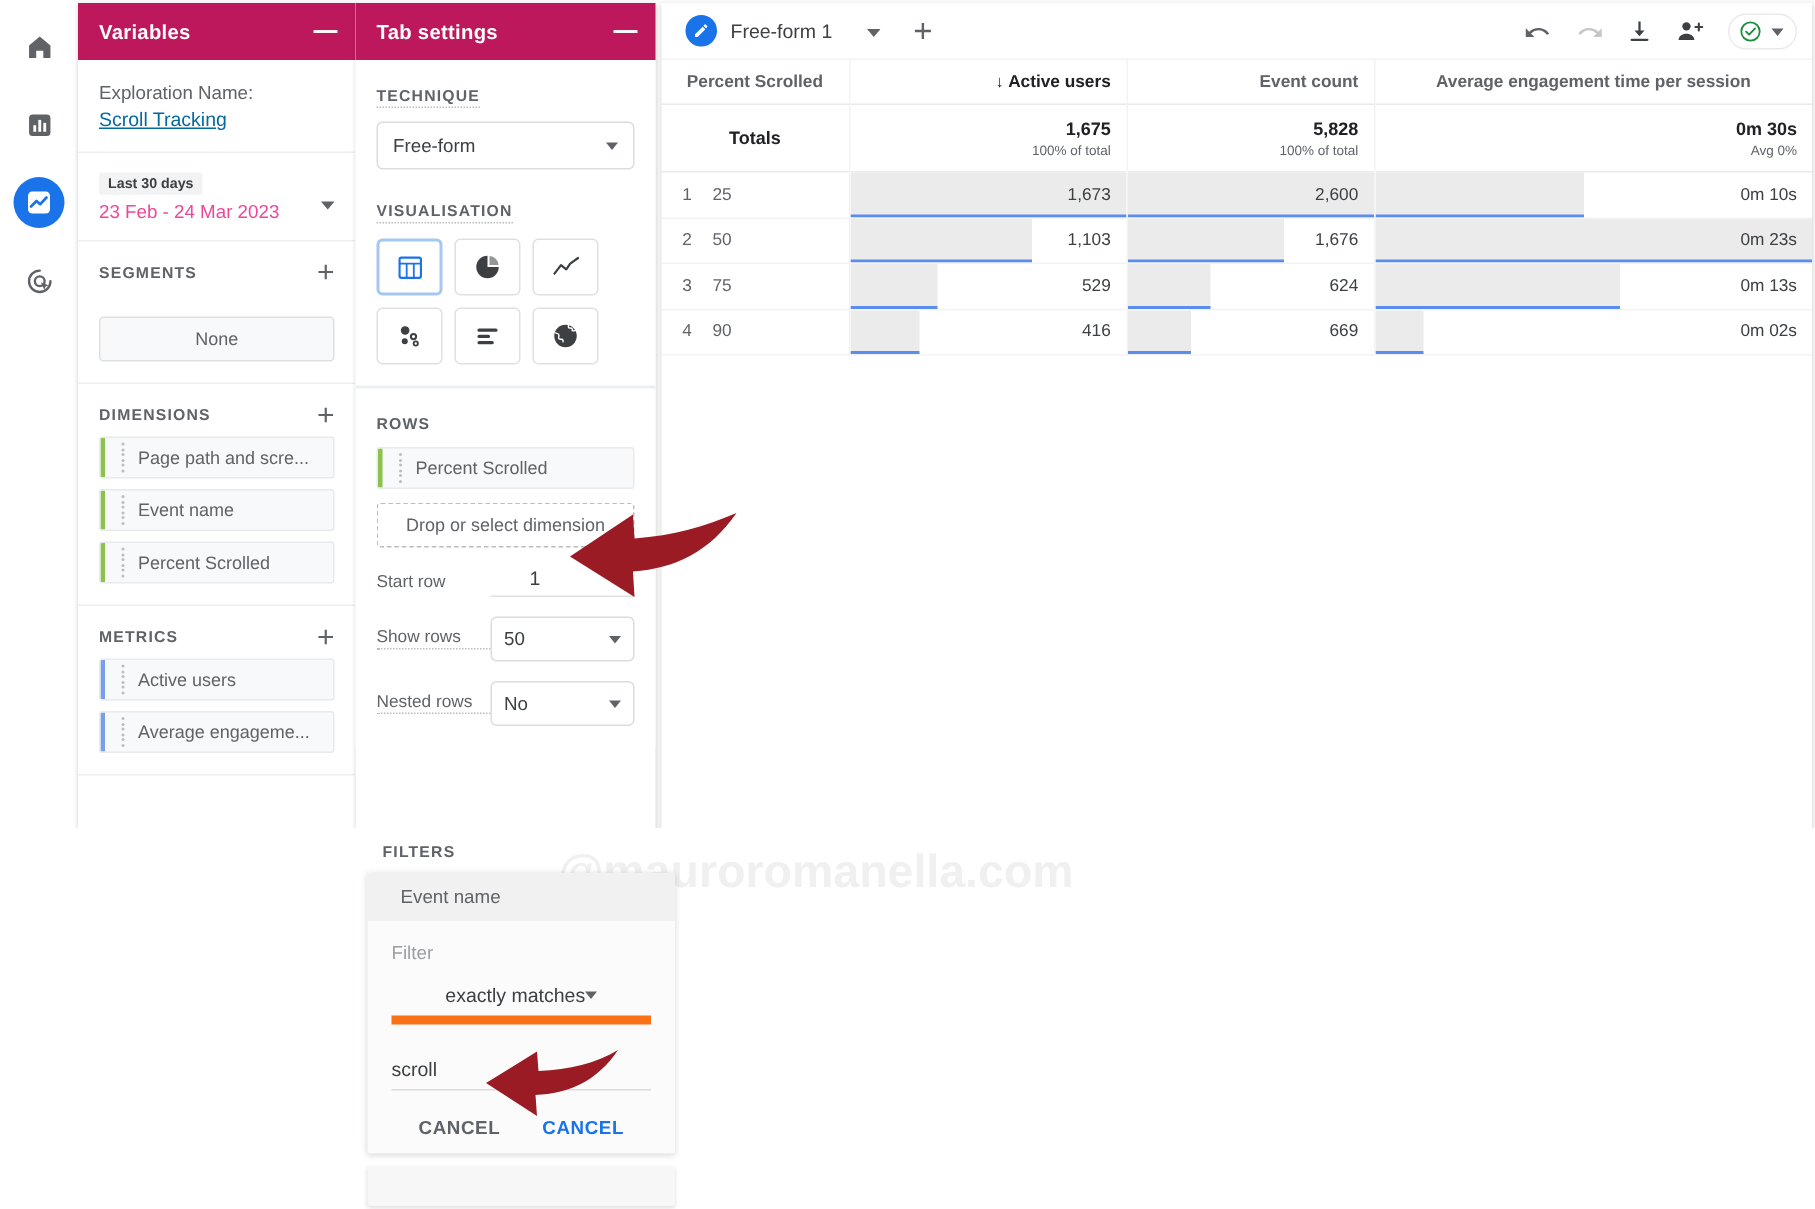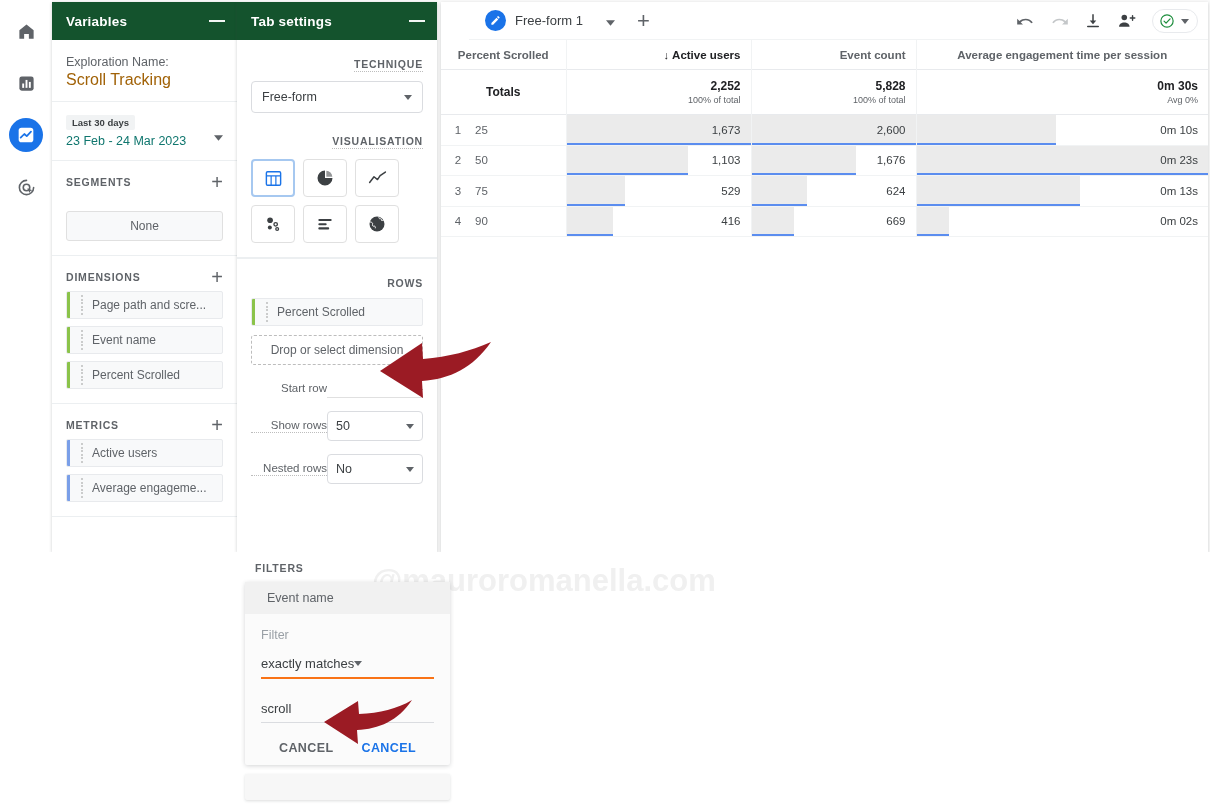--- a/index.html
+++ b/index.html
@@ -36,21 +36,21 @@
     display:flex; align-items:center; justify-content:center;
     cursor:pointer;
   }
   .nav-item.active { background:#1a73e8; }
   .nav-item svg { display:block; }
 
   
   .panel { position:absolute; background:#fff;
     box-shadow: 0 1px 3px rgba(60,64,67,.25); }
   .panel-header {
-    height:38px; background:#14532d; color:#fff;
+    height:38px; background:#be185d; color:#fff;
     display:flex; align-items:center; justify-content:space-between;
     padding:0 12px 0 14px; font-size:13.5px; font-weight:bold;
     letter-spacing:.2px;
     gap:12px;
   }
   .panel-minimize {
     width:16px; height:2px; background:#fff; cursor:pointer; opacity:.95;
   }
   .panel-body { background:#fff; }
 
@@ -61,27 +61,27 @@
     text-transform:uppercase; font-weight:bold;
   }
   .sect-label.dotted { border-bottom:1px dotted #bdbdbd; display:inline-block; padding-bottom:1px;}
   .sect-head { display:flex; align-items:center; justify-content:space-between; }
   .plus-btn { font-size:20px; color:#5f6368; line-height:14px; cursor:pointer; font-weight:300; }
 
   
   #panel-variables { left:52px; top:2px; width:185px; height:550px; }
   .expl-name-wrap { padding:14px 14px 12px 14px; }
   .expl-name-lbl { font-size:12.5px; color:#5f6368; line-height:17px; }
-  .expl-name-val { font-size:16px; color:#a16207; line-height:18px; }
+  .expl-name-val { font-size:13px; color:#0369a1; line-height:18px;text-decoration:underline; }
   .daterange { padding:10px 14px 12px 14px; position:relative; }
   .dr-chip {
     display:inline-block; background:#f1f3f4; color:#3c4043;
     font-size:9.5px; font-weight:bold; padding:2px 6px; border-radius:2px;
   }
-  .dr-text { font-size:12.5px; color:#0f766e; margin-top:4px; }
+  .dr-text { font-size:12.5px; color:#ec4899; margin-top:4px; }
   .dr-caret { position:absolute; right:14px; bottom:15px; }
   .drop-zone {
     border:1px solid #e0e0e0; background:#f8f9fa; border-radius:3px;
     height:30px; display:flex; align-items:center; justify-content:center;
     font-size:12px; color:#5f6368; margin-top:22px;
   }
   .chip-row {
     display:flex; align-items:center; gap:6px;
     background:#f8f9fa; border:1px solid #e8eaed; border-radius:2px;
     height:28px; margin-top:7px; padding-left:0; overflow:hidden;
@@ -89,21 +89,21 @@
   .chip-accent { width:3px; align-self:stretch; }
   .chip-accent.dim { background:#8bc34a; }
   .chip-accent.met { background:#7a9fe8; }
   .grip { width:10px; display:flex; flex-wrap:wrap; gap:1.5px; padding-left:5px; }
   .grip i { width:2px; height:2px; background:#bdbdbd; border-radius:50%; display:block; }
   .chip-label { font-size:12px; color:#5f6368; white-space:nowrap;
     overflow:hidden; text-overflow:ellipsis; padding-right:6px; }
 
   
   #panel-tabsettings { left:237px; top:2px; width:200px; height:550px; }
-  .ts-body { padding:0;text-align:right; }
+  .ts-body { padding:0; }
   .select-box {
     height:32px; border:1px solid #dadce0; border-radius:4px;
     display:flex; align-items:center; justify-content:space-between;
     padding:0 10px; font-size:12.5px; color:#3c4043; margin-top:9px; background:#fff;
   }
   .viz-grid { display:grid; grid-template-columns:repeat(3,44px); gap:8px; margin-top:10px; }
   .viz-cell {
     width:44px; height:38px; border:1px solid #e0e0e0; border-radius:4px;
     display:flex; align-items:center; justify-content:center; background:#fff;
     cursor:pointer;
@@ -130,21 +130,21 @@
     width:0;height:0;border-left:4px solid transparent;border-right:4px solid transparent;
     border-top:5px solid #5f6368;
   }
 
   
   #main-canvas {
     position:absolute; left:441px; top:2px; width:767px; height:550px;
     background:#fff; box-shadow:0 1px 3px rgba(60,64,67,.25);
   }
   .tabbar { height:38px; display:flex; align-items:center; padding-left:10px;
-    border-bottom:1px solid #f1f3f4; position:relative;margin-left:28px; }
+    border-bottom:1px solid #f1f3f4; position:relative; }
   .tab-chip { display:flex; align-items:center; gap:9px; padding:0 10px 0 6px; height:34px; }
   .tab-pencil {
     width:21px; height:21px; border-radius:50%; background:#1a73e8;
     display:flex; align-items:center; justify-content:center;
   }
   .tab-label { font-size:13px; color:#3c4043; }
   .tab-caret { margin-left:14px; }
   .tab-plus { font-size:22px; color:#5f6368; font-weight:300; margin-left:12px; cursor:pointer; }
   .toolbar { position:absolute; right:10px; top:0; height:38px;
     display:flex; align-items:center; gap:15px; }
@@ -209,22 +209,22 @@
     background:#fbfbfb; box-shadow:0 1px 4px rgba(60,64,67,.22); border-radius:2px;
     padding:0 0 10px 0;
   }
   .fc-top {
     height:32px; display:flex; align-items:center; padding-left:22px;
     font-size:12.5px; color:#5f6368; background:#f1f1f1;
   }
   .fc-inner { padding:14px 16px 0 16px; }
   .fc-title { font-size:12.5px; color:#9aa0a6; }
   .fc-select {
-    margin-top:14px; display:flex; align-items:center; justify-content:flex-start;
-    border-bottom:2px solid #f97316; padding-bottom:6px;
+    margin-top:14px; display:flex; align-items:center; justify-content:center;
+    border-bottom:6px solid #f97316; padding-bottom:6px;
     font-size:13px; color:#3c4043;
   }
   .fc-input {
     margin-top:22px; border-bottom:1px solid #dadce0; padding-bottom:6px;
     font-size:13px; color:#3c4043;
   }
   .fc-actions {
     display:flex; align-items:center; justify-content:center; gap:28px;
     margin-top:18px; font-size:12.5px; letter-spacing:.4px;
   }
@@ -573,21 +573,21 @@
         </thead>
         <tbody>
           <tr>
             <td>
               <div class="tot-cell center">
                   <span class="tot-main">Totals</span>
                 </div>
             </td>
             <td class="col-sep">
               <div class="tot-cell">
-                <span class="tot-main">2,252</span>
+                <span class="tot-main">1,675</span>
                 <span class="tot-sub">100% of total</span>
               </div>
             </td>
             <td class="col-sep">
               <div class="tot-cell">
                 <span class="tot-main">5,828</span>
                 <span class="tot-sub">100% of total</span>
               </div>
             </td>
             <td class="col-sep">

